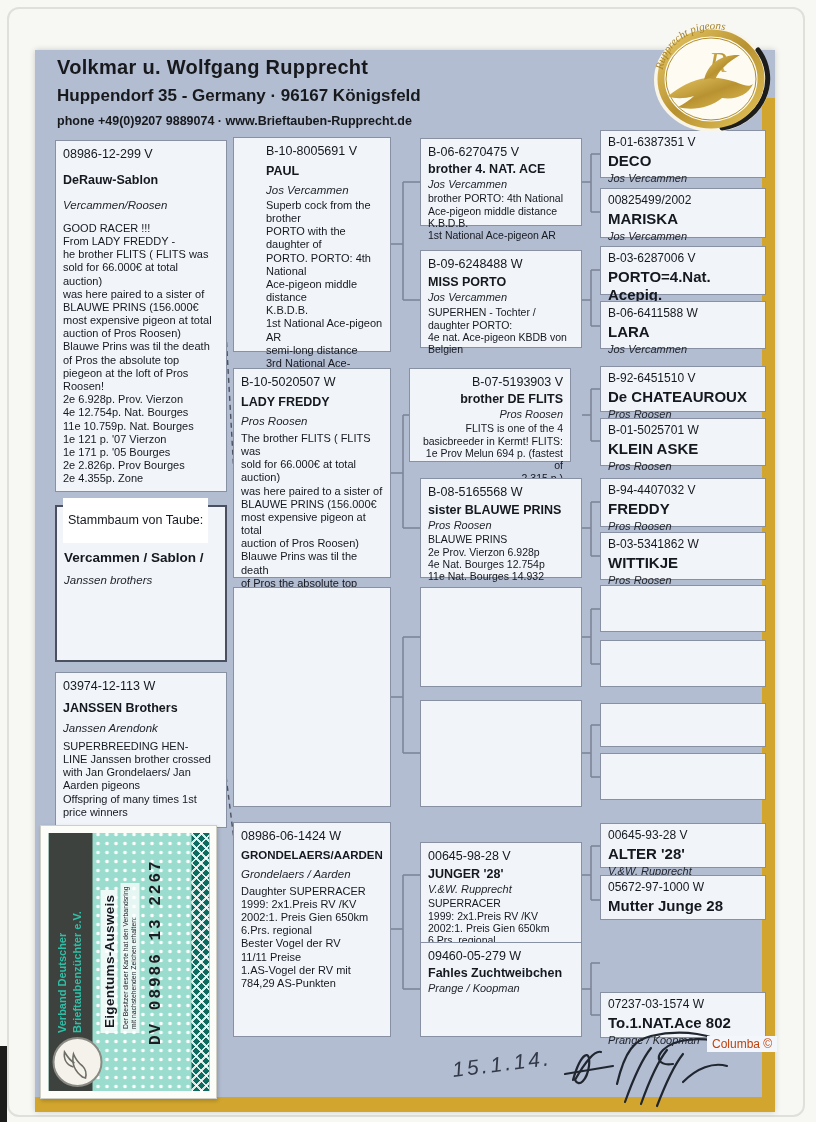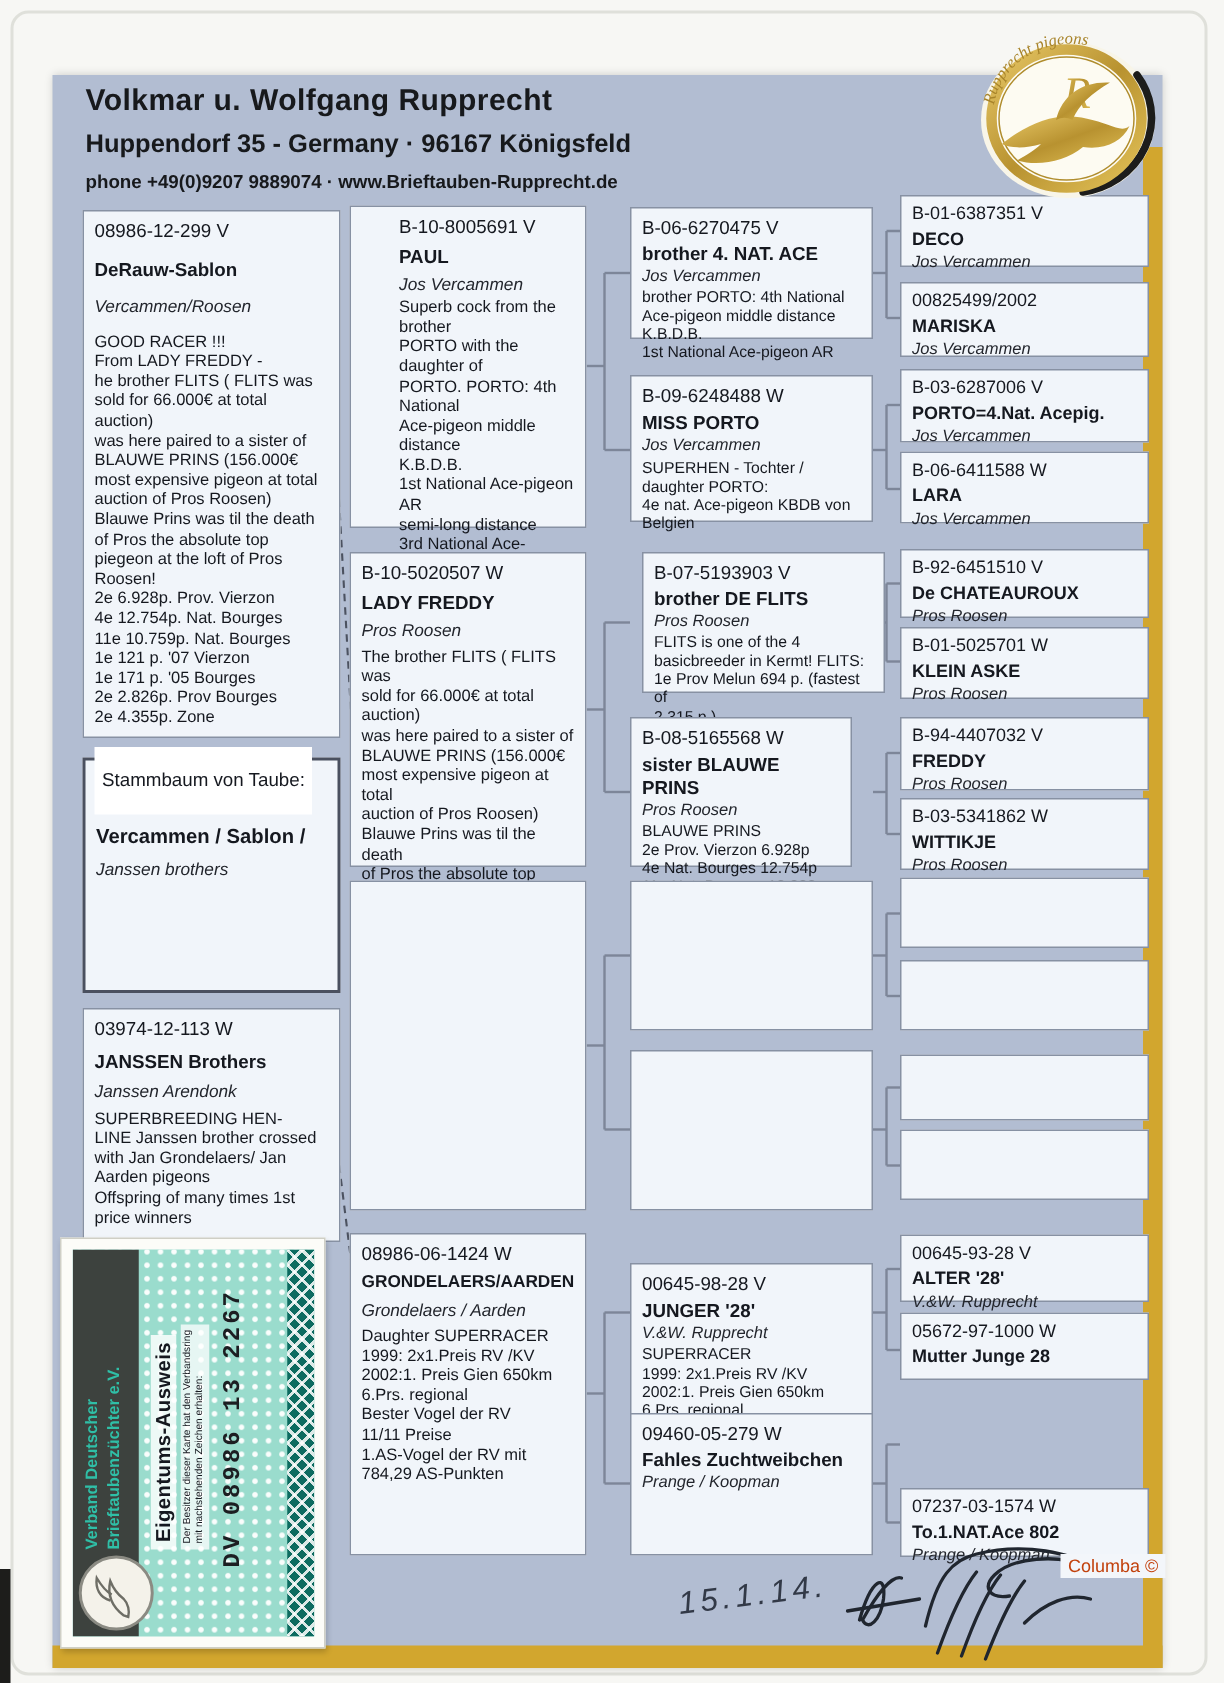--- a/index.html
+++ b/index.html
@@ -22,21 +22,21 @@
   .ring{font-size:12.5px;margin:1px 0 5px;}
   .bname{font-weight:bold;font-size:12.5px;margin:0 0 5px;}
   .breeder{font-style:italic;font-size:11.5px;margin:0 0 3px;color:#23262d;}
   .txt{white-space:pre-line;}
   .big .ring{margin-bottom:11px;}
   .big .bname{margin-bottom:11px;}
   .big .breeder{margin-bottom:9px;}
   .c3 .txt{font-size:10.5px;line-height:1.18;}
   .c4{padding:4px 7px;}
   .c4 .ring{font-size:12px;margin:0 0 3px;}
-  .c4 .bname{font-size:12px;margin:0 0 2px;}
+  .c4 .bname{font-size:15px;margin:0 0 2px;}
   .c4 .breeder{font-size:11px;margin:0;}
   .subject{border:2px solid #4a505f;}
   .subject .lab{position:absolute;top:-9px;left:6px;background:#fff;padding:15px 5px;
       font-size:12.5px;color:#15181f;}
   .subject .ring{font-size:13.5px;margin:12px 0 10px;}
   .subject .bname{font-size:13.5px;margin-bottom:8px;}
   
   .card{position:absolute;left:40px;top:825px;width:175px;height:272px;background:#fcfcf8;
         border:1px solid #cfcfc6;box-shadow:1px 2px 4px rgba(0,0,0,.2);}
   .card-rot{position:absolute;width:258px;height:161px;top:50%;left:50%;
@@ -245,38 +245,38 @@
     <div class="bx c3" style="left:385px;top:200px;width:162px;height:98px;">
       <div class="ring" style="margin-bottom:3px;">B-09-6248488 W</div>
       <div class="bname" style="margin-bottom:1px;">MISS PORTO</div>
       <div class="breeder" style="margin-bottom:2px;font-size:11px;">Jos Vercammen</div>
       <div class="txt">SUPERHEN - Tochter /
 daughter PORTO:
 4e nat. Ace-pigeon KBDB von
 Belgien</div>
     </div>
 
-    <div class="bx c3" style="left:393px;top:318px;width:162px;height:94px;">
+    <div class="bx c3" style="left:374px;top:318px;width:162px;height:94px;text-align:right;">
       <div class="ring" style="margin-bottom:2px;">B-07-5193903 V</div>
       <div class="bname" style="margin-bottom:1px;">brother  DE FLITS</div>
       <div class="breeder" style="margin-bottom:1px;font-size:11px;">Pros Roosen</div>
       <div class="txt">FLITS is one of the 4
 basicbreeder in Kermt! FLITS:
 1e Prov Melun 694 p. (fastest of
 2.315 p.)</div>
     </div>
 
-    <div class="bx c3" style="left:385px;top:428px;width:148px;height:100px;">
+    <div class="bx c3" style="left:385px;top:428px;width:162px;height:100px;">
       <div class="ring" style="margin-bottom:3px;">B-08-5165568 W</div>
       <div class="bname" style="margin-bottom:1px;">sister BLAUWE PRINS</div>
       <div class="breeder" style="margin-bottom:1px;font-size:11px;">Pros Roosen</div>
       <div class="txt">BLAUWE PRINS
 2e Prov. Vierzon 6.928p
 4e Nat. Bourges 12.754p
-11e Nat. Bourges 13.883</div>
+11e Nat. Bourges 14.932</div>
     </div>
 
     <div class="bx c3" style="left:385px;top:537px;width:162px;height:100px;"></div>
     <div class="bx c3" style="left:385px;top:650px;width:162px;height:107px;"></div>
 
     <div class="bx c3" style="left:385px;top:772px;width:162px;height:134px;margin-top:20px;">
       <div class="ring" style="margin-bottom:3px;">00645-98-28 V</div>
       <div class="bname" style="margin-bottom:1px;">JUNGER '28'</div>
       <div class="breeder" style="margin-bottom:1px;font-size:11px;">V.&amp;W. Rupprecht</div>
       <div class="txt">SUPERRACER

